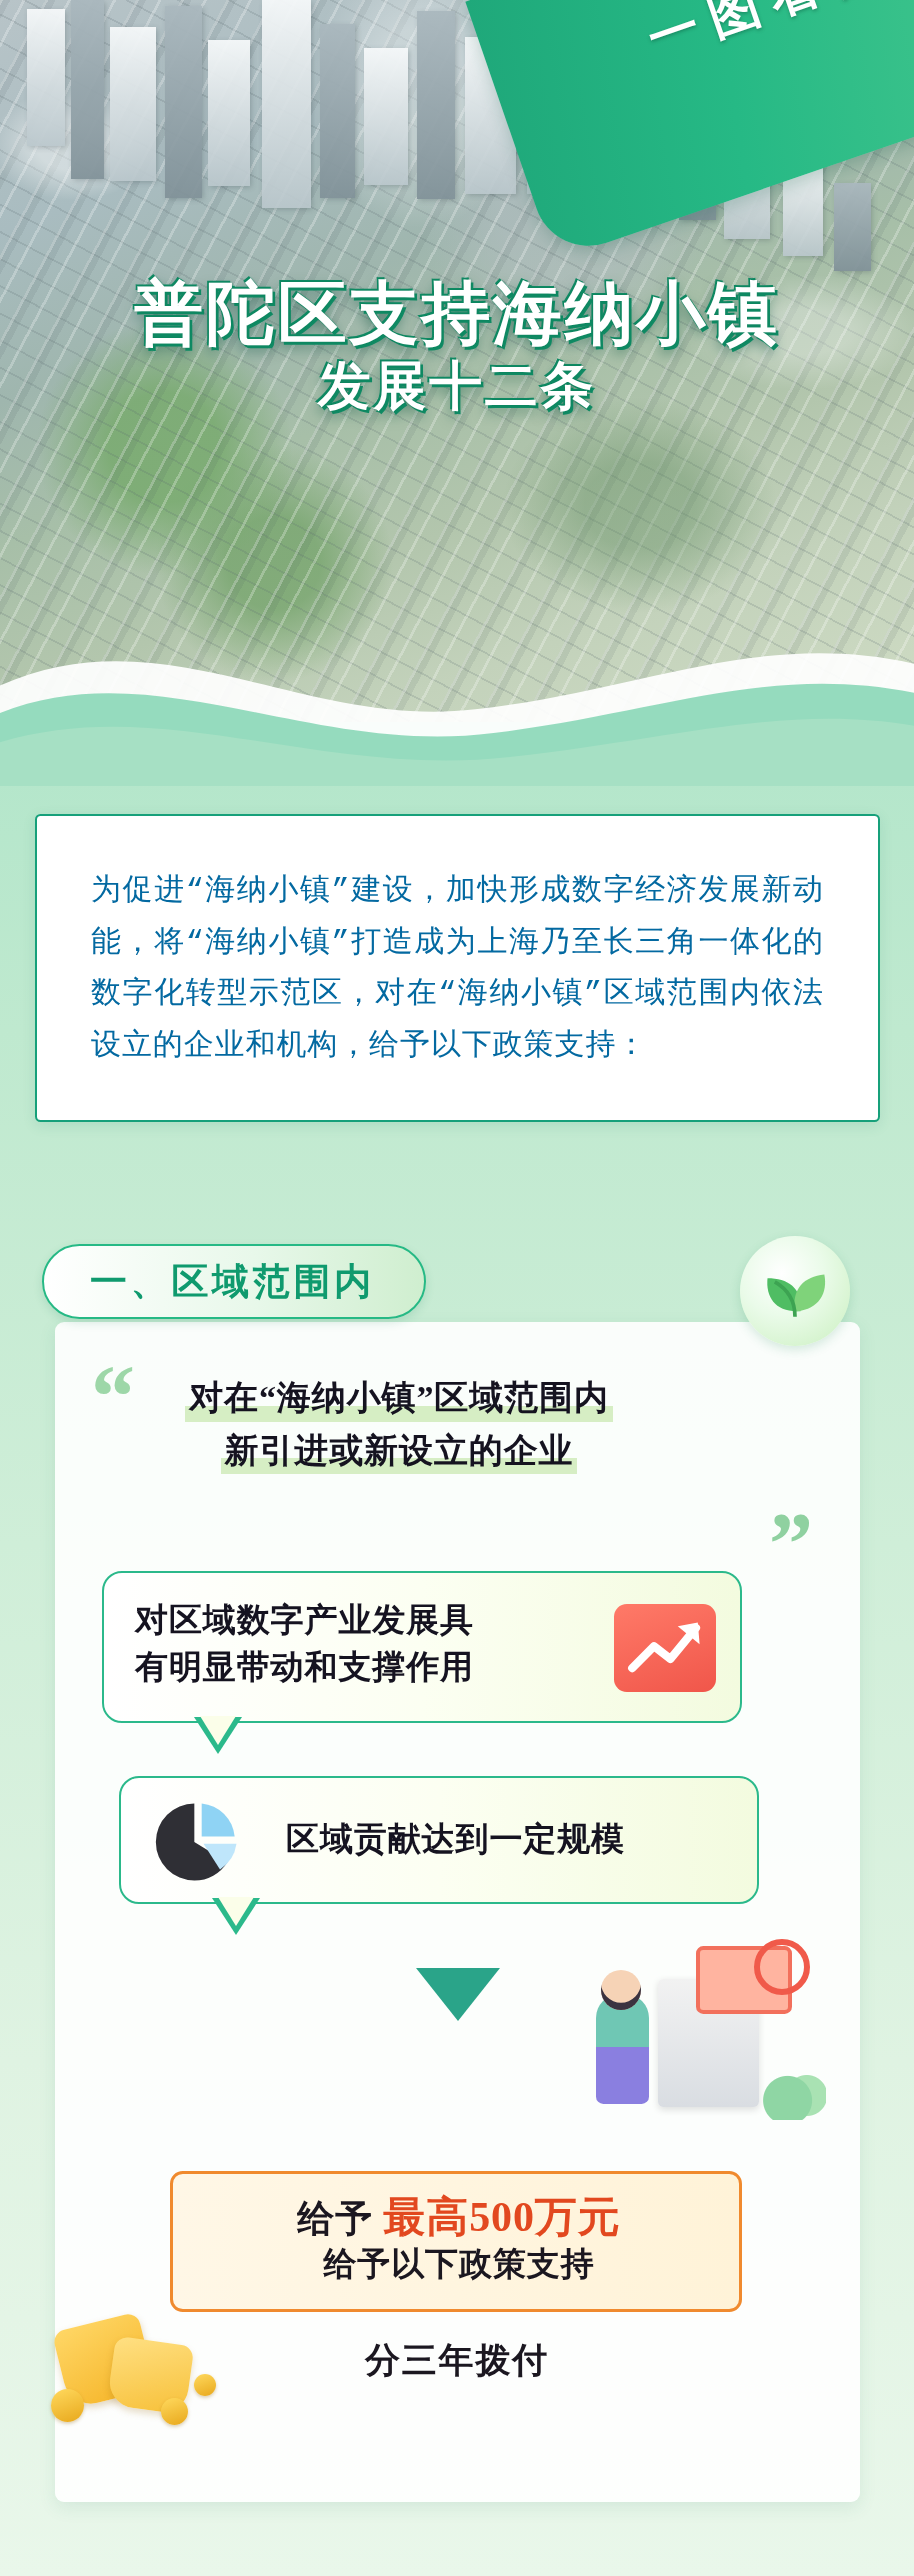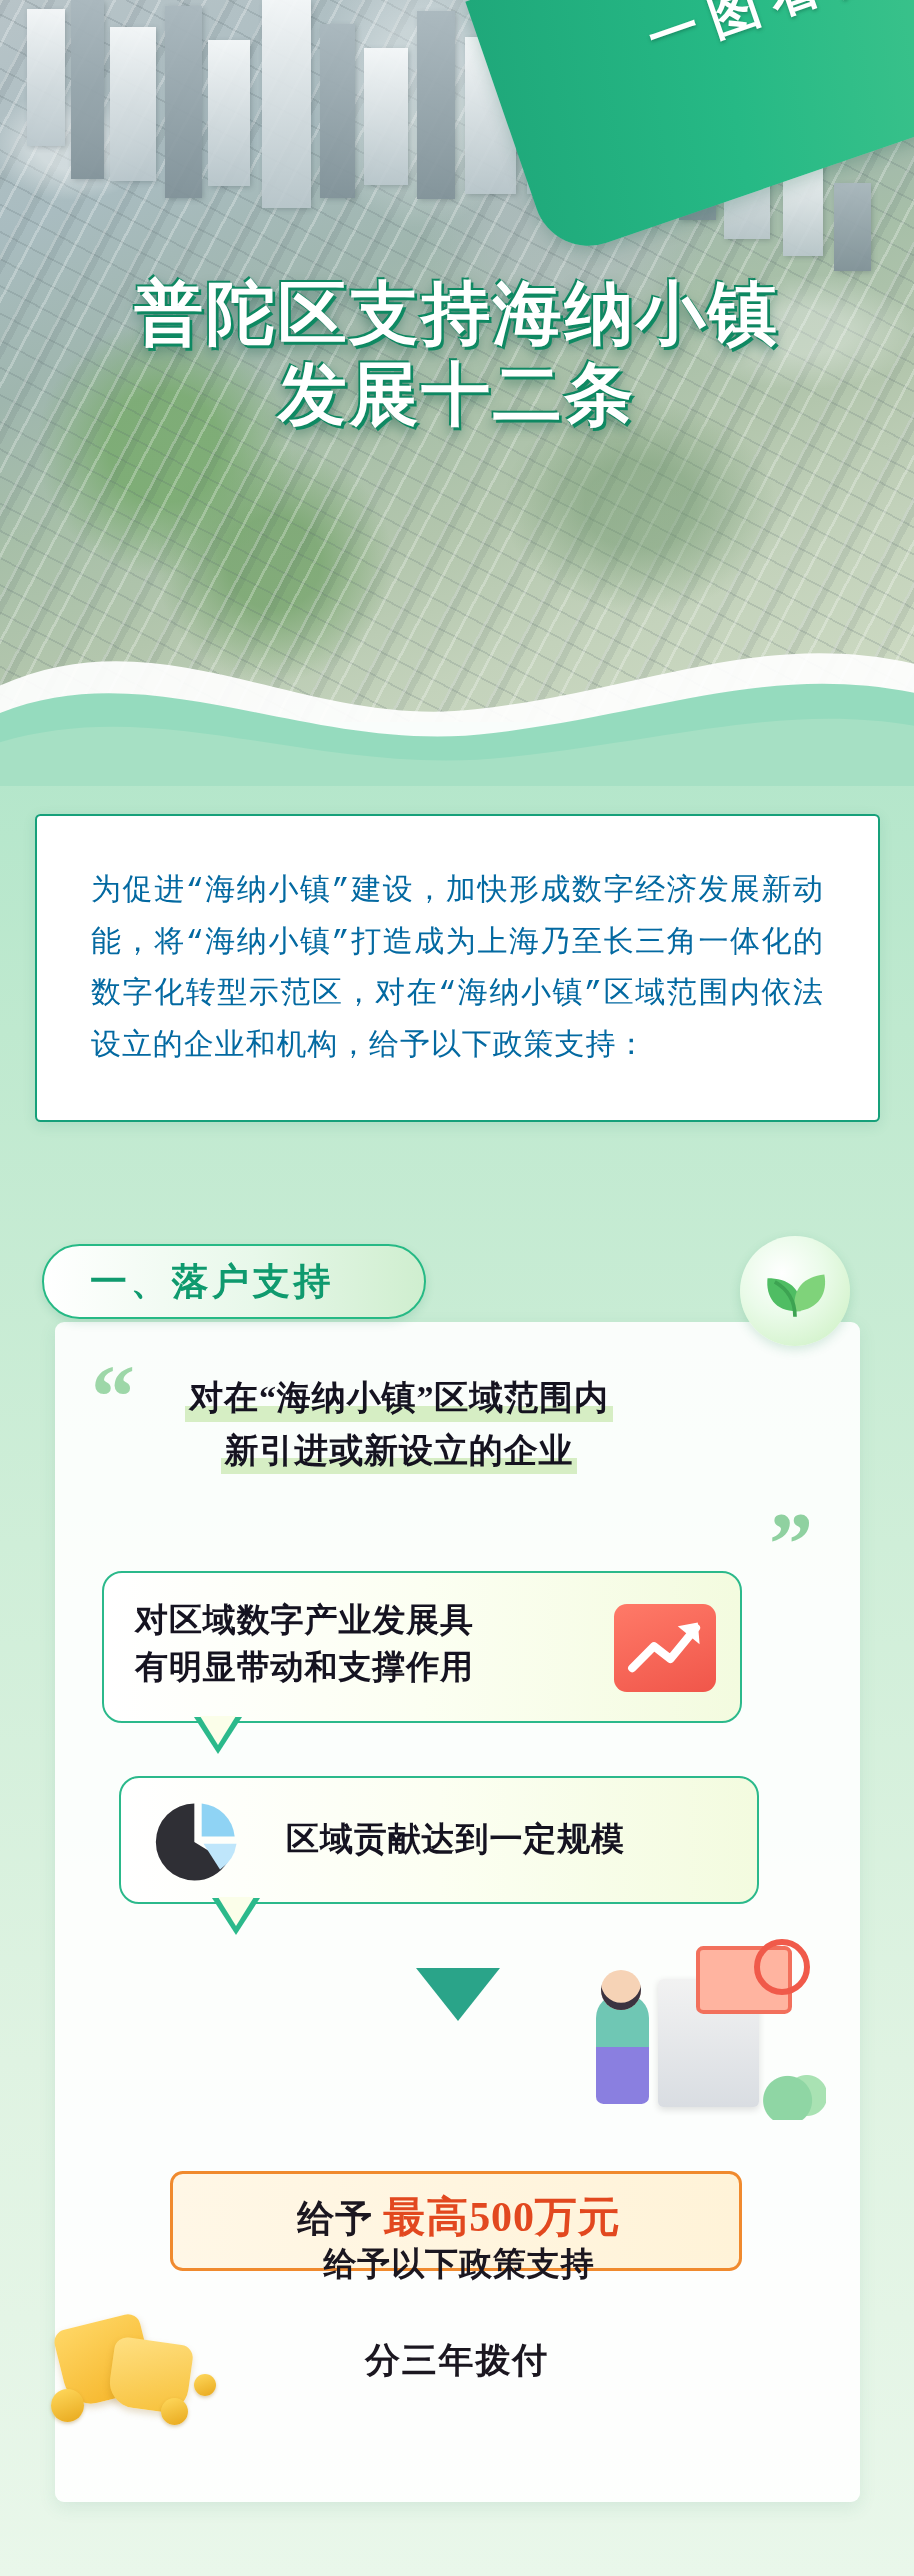--- a/index.html
+++ b/index.html
@@ -109,21 +109,21 @@
     left: 0;
     width: 914px;
     text-align: center;
     font-family: "Liberation Serif", serif;
     font-weight: bold;
     color: #ffffff;
     line-height: 1.18;
     letter-spacing: 2.7px;
   }
   .hero-title .l1 { display: block; font-size: 69px; }
-  .hero-title .l2 { display: block; font-size: 69px; }
+  .hero-title .l2 { display: block; font-size: 53px; }
   .hero-title .l1, .hero-title .l2 {
     text-shadow:
       0 0 1.8px #0c7b59,
       2.7px 2.7px 0 #0f8a63,
       -1.8px -1.8px 0 #0f8a63,
       0 5.5px 12.8px rgba(10,80,60,0.55);
   }
 
   
   .hero-wave {
@@ -358,21 +358,21 @@
     width: 44px; height: 44px; border-radius: 50%;
     border: 6.4px solid #f05a4a;
   }
 
   
   .result-card {
     position: absolute;
     top: 2171px;
     left: 170px;
     width: 572px;
-    height: 100px;
+    height: 141px;
     background: linear-gradient(90deg, #fff7e6 0%, #fff3d8 100%);
     border: 3.7px solid #f08a2e;
     border-radius: 12.8px;
     box-sizing: border-box;
   }
   .result-line1 {
     position: absolute;
     top: 14.6px; left: 0; width: 572px;
     text-align: center;
     font-family: "Liberation Serif", serif;
@@ -479,21 +479,21 @@
 
   <div class="intro-card">
     <p>为促进“海纳小镇”建设，加快形成数字经济发展新动能，将“海纳小镇”打造成为上海乃至长三角一体化的数字化转型示范区，对在“海纳小镇”区域范围内依法设立的企业和机构，给予以下政策支持：</p>
   </div>
 
   <div class="panel"></div>
 
   <div class="section">
     <div class="sec-head">
       <div class="sec-head-pill"></div>
-      <div class="sec-head-label">一、落户支持</div>
+      <div class="sec-head-label">一、区域范围内</div>
     </div>
   </div>
 
   <div class="leaf-badge">
     <svg viewBox="0 0 120 120" width="110" height="110">
       <path d="M62,82 C38,82 28,66 30,46 C52,46 68,56 66,82 Z" fill="#4fbd63"></path>
       <path d="M62,82 C86,80 96,62 92,42 C70,44 56,58 60,82 Z" fill="#7fd37a"></path>
       <path d="M60,88 C60,70 52,58 38,50" stroke="#3da352" stroke-width="4" fill="none"></path>
     </svg>
   </div>

